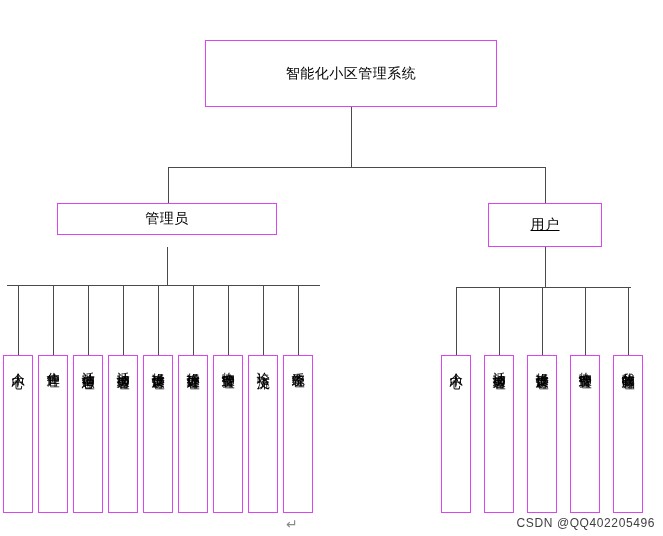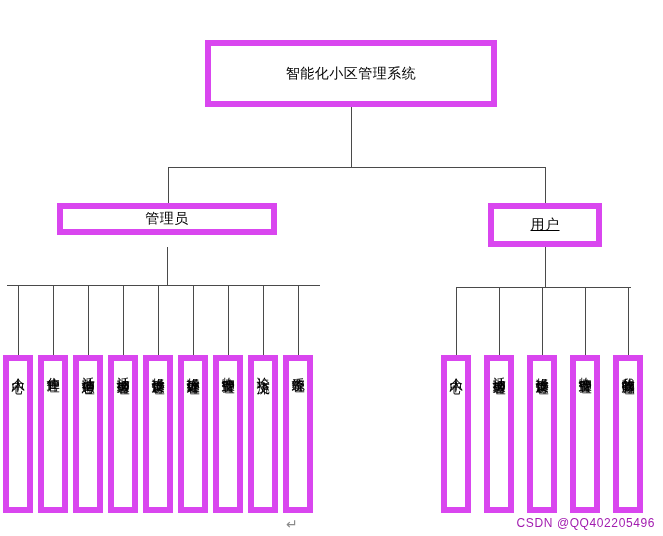--- a/index.html
+++ b/index.html
@@ -18,21 +18,21 @@
   #diagram {
     position: absolute;
     left: 0;
     top: 0;
     width: 663px;
     height: 536px;
   }
   .node {
     position: absolute;
     box-sizing: border-box;
-    border: 6px solid #d946ef;
+    border: 1px solid #d946ef;
     background: #ffffff;
     display: flex;
     align-items: center;
     justify-content: center;
     color: #000000;
   }
   .node.h-node {
     font-size: 14px;
     letter-spacing: 0.5px;
   }
@@ -54,21 +54,21 @@
     position: absolute;
     background: #4a4a4a;
   }
   .conn.v { width: 1px; }
   .conn.h { height: 1px; }
   #watermark {
     position: absolute;
     right: 8px;
     bottom: 6px;
     font-size: 12px;
-    color: #a21caf;
+    color: #404040;
     letter-spacing: 0.6px;
     user-select: none;
     white-space: nowrap;
   }
   #pilcrow {
     position: absolute;
     left: 286px;
     top: 516px;
     font-size: 14px;
     color: #8a8a8a;

